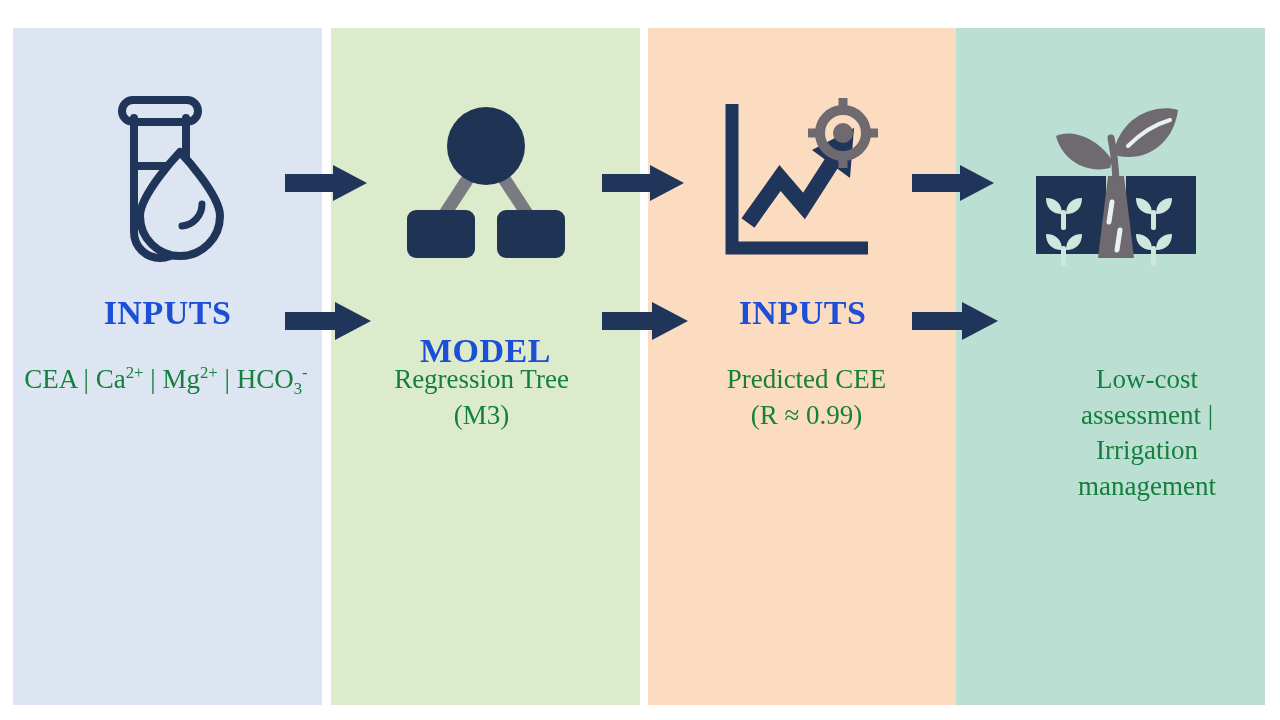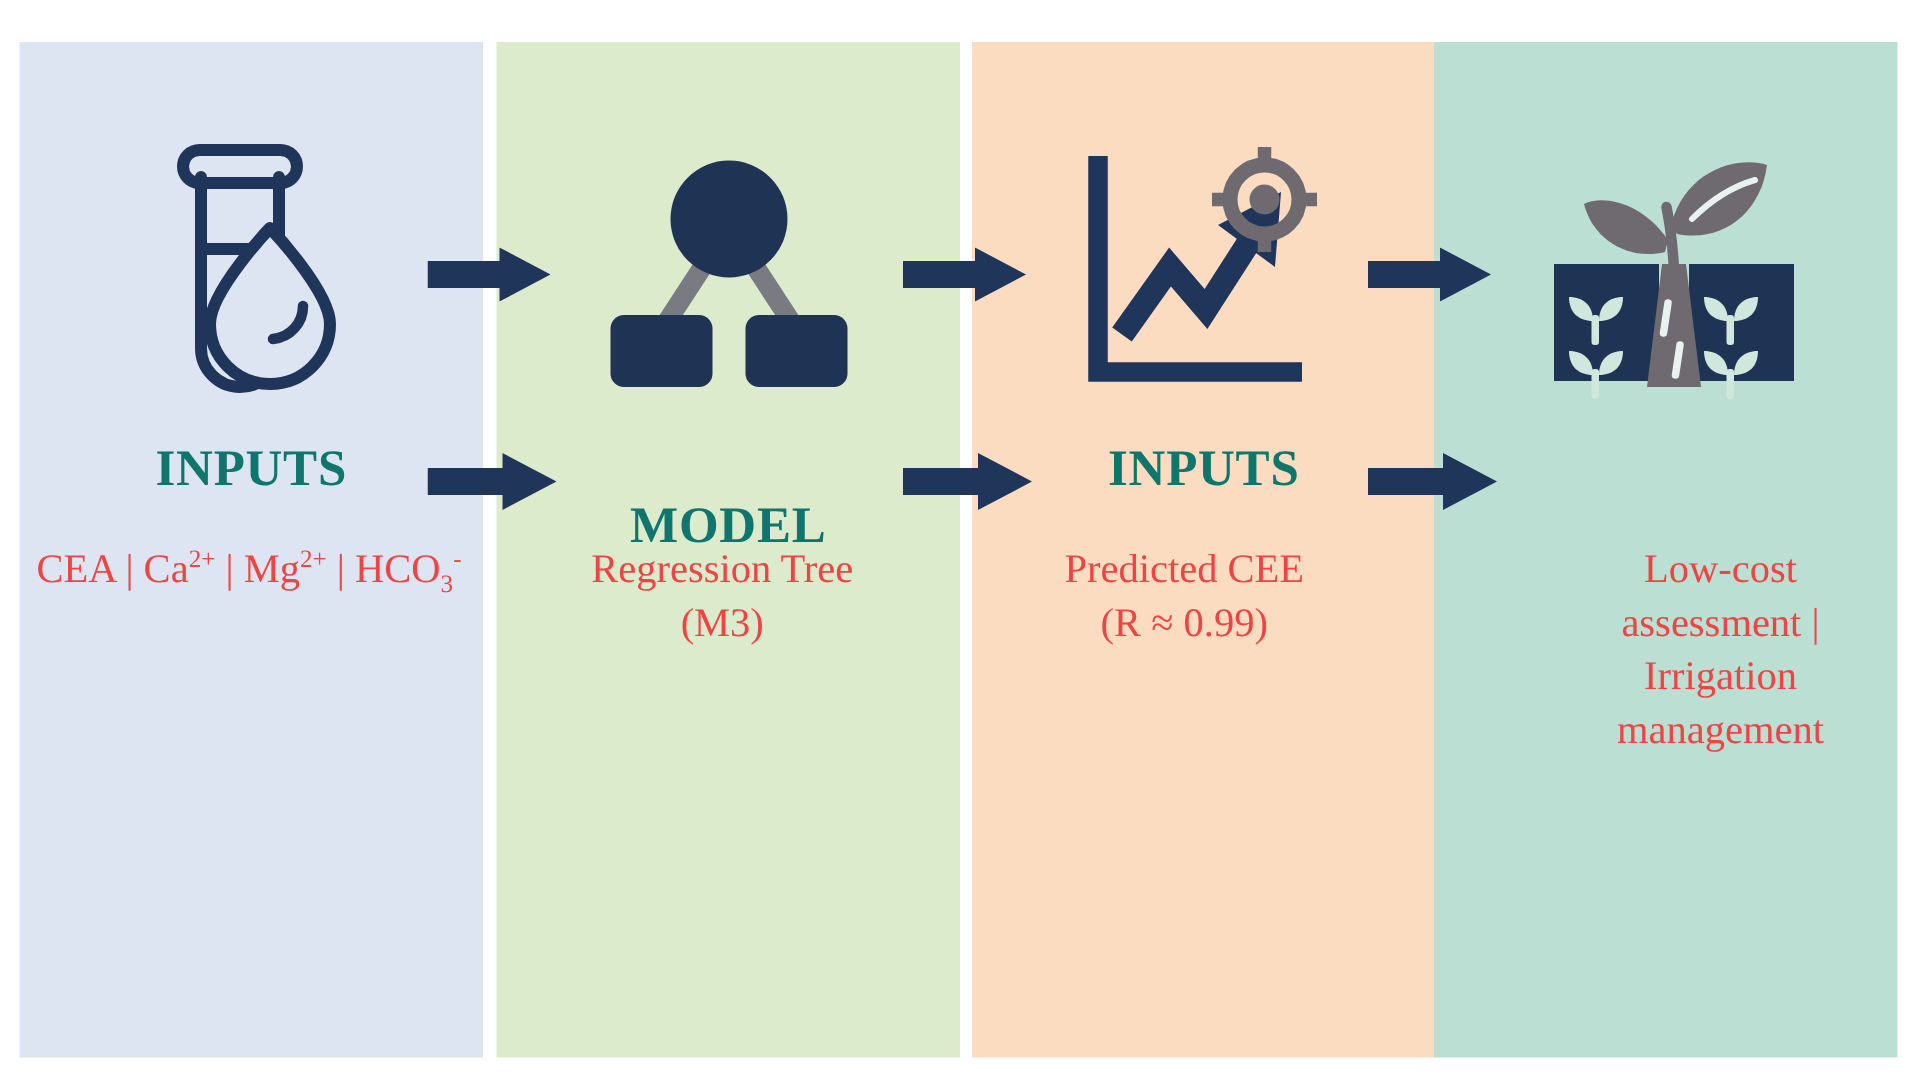--- a/index.html
+++ b/index.html
@@ -25,42 +25,42 @@
 
   
   .heading{
     position:absolute;
     width:309px;
     text-align:center;
     top:296px;
     font-size:34px;
     font-weight:bold;
     letter-spacing:0.5px;
-    color:#0f766e;
+    color:#1d4ed8;
     line-height:1;
     white-space:nowrap;
   }
   .h1{left:13px;}
   .h2{left:331px;margin-top:38px;}
   .h3{left:648px;}
   .h4{left:956px; font-size:33px; text-align:right; width:300px;}
 
   
   .body-text{
     position:absolute;
     width:309px;
     text-align:center;
     top:362px;
     font-size:27px;
-    color:#ef4444;
+    color:#15803d;
     line-height:1.32;
   }
   .b1{left:13px;  width:300px; left:16px;}
   .b2{left:327px;}
-  .b3{left:635px;}
+  .b3{left:652px;}
   .b4{left:997px; width:300px;font-family:Liberation Serif, serif;}
   .body-text sup{font-size:0.62em; vertical-align:super; line-height:0;}
   .body-text sub{font-size:0.62em; vertical-align:sub; line-height:0;}
 
   
   .arrow{position:absolute;}
 
   
   .icon-wrap{position:absolute;}
 </style>

